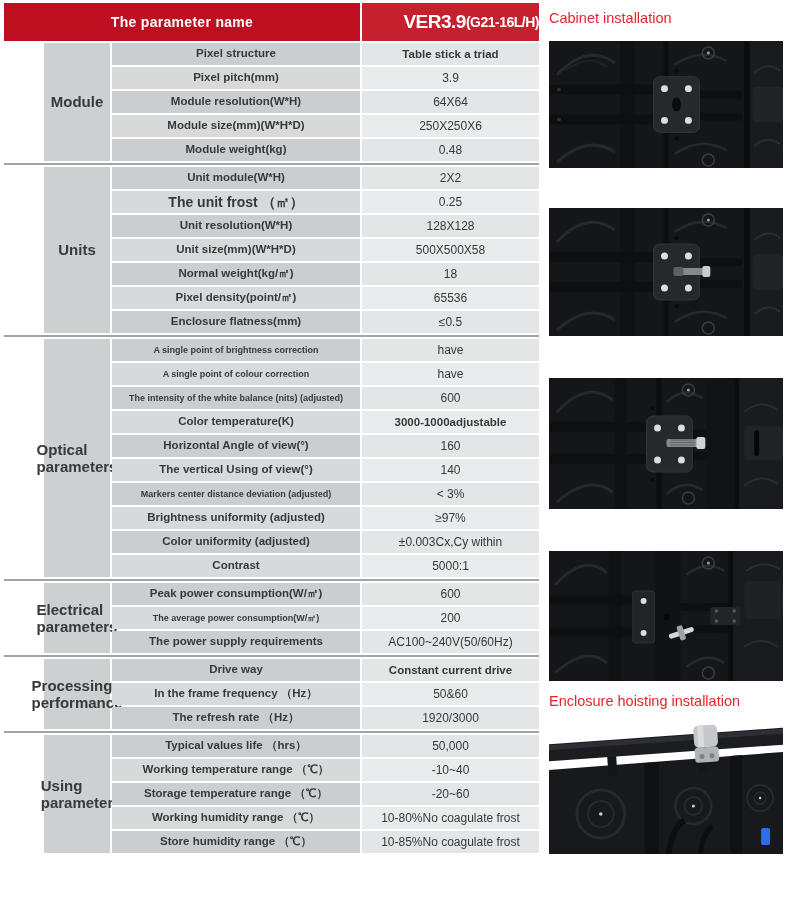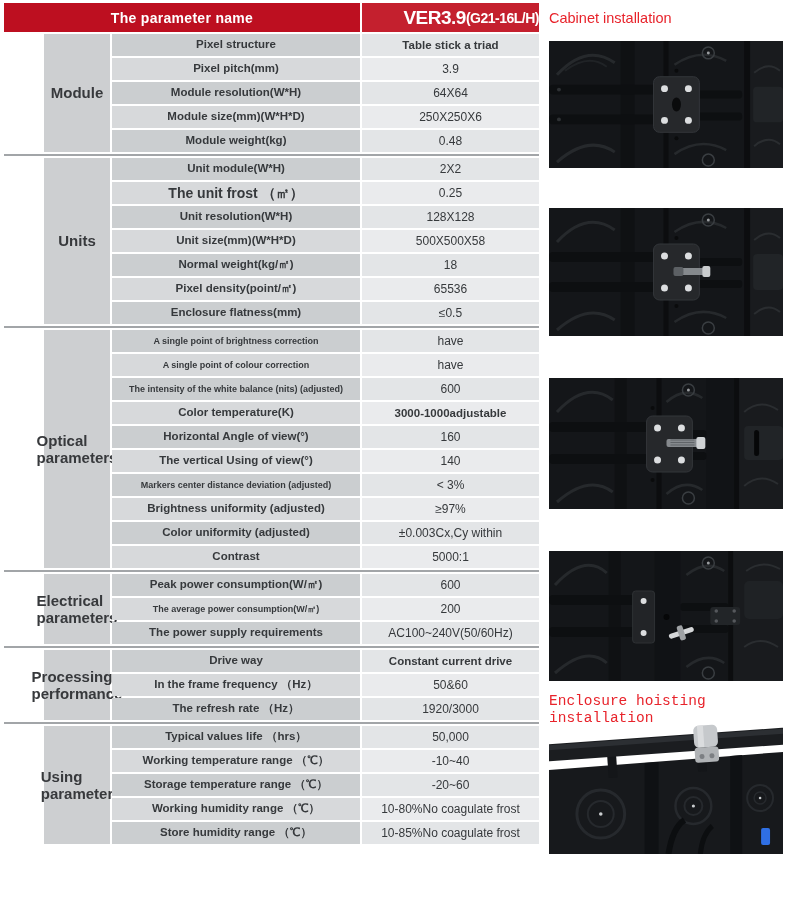--- a/index.html
+++ b/index.html
@@ -2,21 +2,21 @@
 <html><head>
 <meta charset="utf-8">
 <style>
   * { margin:0; padding:0; box-sizing:border-box; }
   html,body { width:800px; height:898px; background:#ffffff;
     font-family:"Liberation Sans", sans-serif; color:#36393c; overflow:hidden; }
   .page { position:relative; width:800px; height:898px; background:#fff; }
 
   
   .spec-table { position:absolute; left:4px; top:3px; width:535px; }
-  .tbl-header { display:flex; height:29px; margin-bottom:2px;border-radius:7px; }
+  .tbl-header { display:flex; height:38px; margin-bottom:2px;border-radius:7px; }
   .tbl-header .hdr-left { width:356px; background:#bd0f20; color:#fff;
     display:flex; align-items:center; justify-content:center;
     font-weight:bold; font-size:14px; margin-right:2px; letter-spacing:.3px; }
   .tbl-header .hdr-right { width:177px; background:#c4202e; color:#fff;
     display:flex; align-items:center; justify-content:flex-end; white-space:nowrap; }
   .hdr-right .ver { font-size:19px; font-weight:bold; letter-spacing:-.5px; }
   .hdr-right .ver-suffix { font-size:14px; font-weight:bold; letter-spacing:-.5px; }
 
   .section { display:grid; grid-template-columns:106px 248px 177px;
     column-gap:2px; row-gap:2px; margin-bottom:2px; }
@@ -37,21 +37,21 @@
   .row-odd  .val-cell  { background:#e3e5e7; }
   .row-even .val-cell  { background:#eaebed; }
 
   .note { position:absolute; left:10px; top:873px; font-weight:bold;
     font-size:12.5px; color:#111; }
 
   
   .right-panel { position:absolute; left:549px; top:10px; width:208px; }
   .photo-label { color:#e8232b; font-size:14.5px; height:17px; line-height:17px; }
   .photo-label.first { margin-bottom:14px; }
-  .photo-label.second { margin-bottom:12px;font-family:Liberation Mono, monospace; }
+  .photo-label.second { margin-bottom:12px; }
   .photo { width:234px; display:block; }
   .photo.p1 { height:127px; margin-bottom:40px; }
   .photo.p2 { height:128px; margin-bottom:42px; }
   .photo.p3 { height:131px; margin-bottom:42px; }
   .photo.p4 { height:130px; margin-bottom:12px; }
   .photo.p5 { height:132px; }
   .photo svg { width:100%; height:100%; display:block; }
 </style>
 </head>
 <body>

